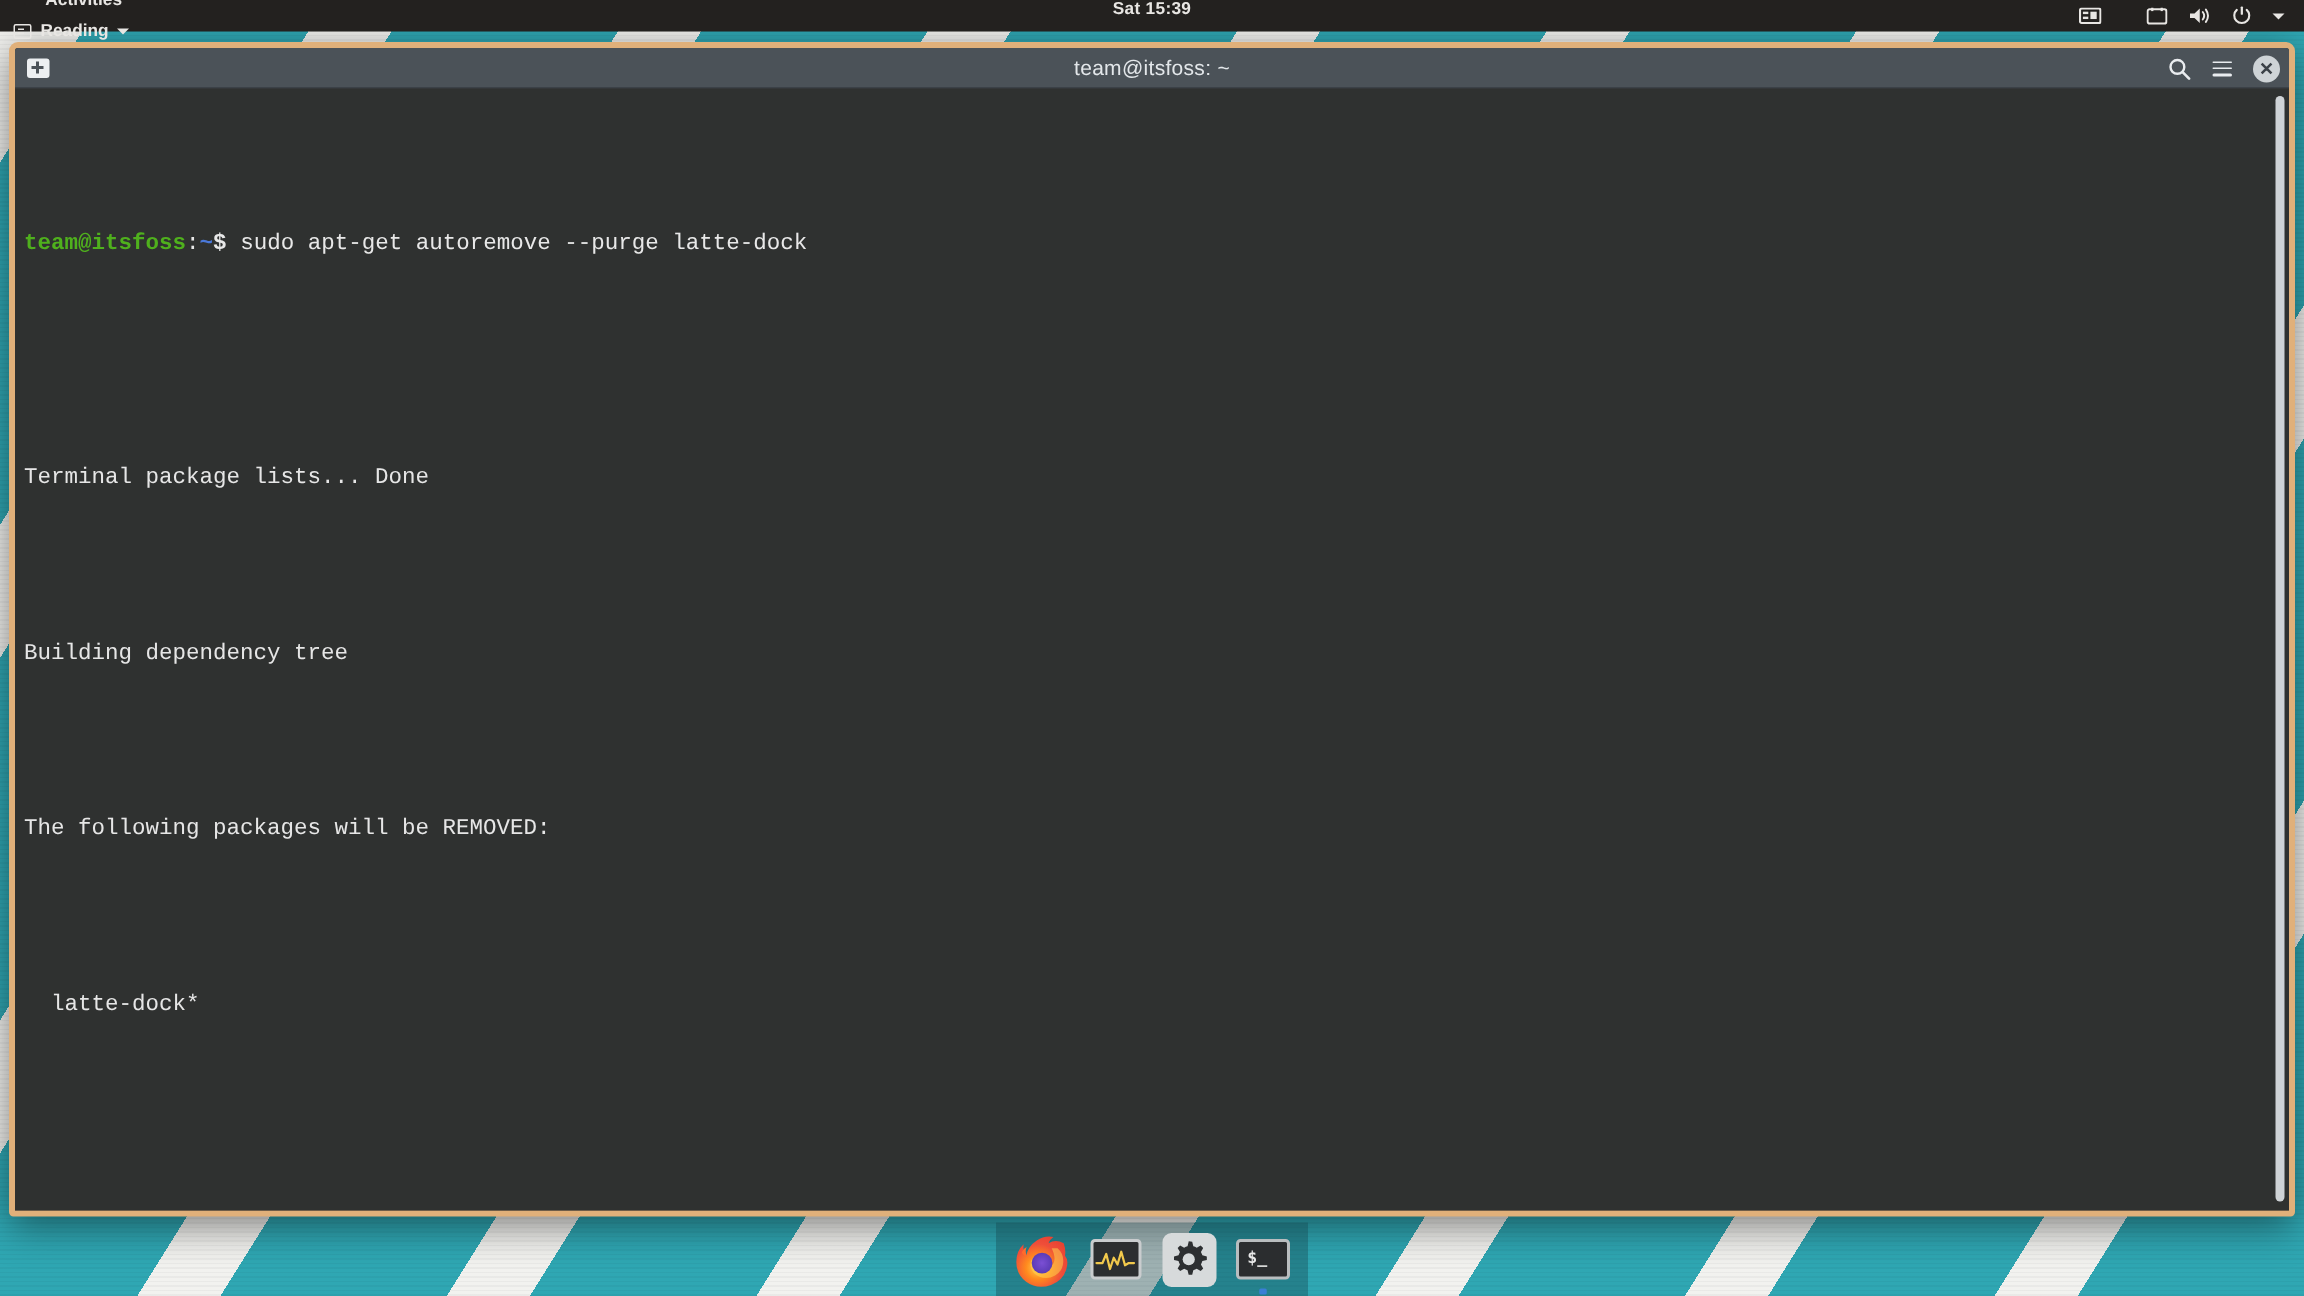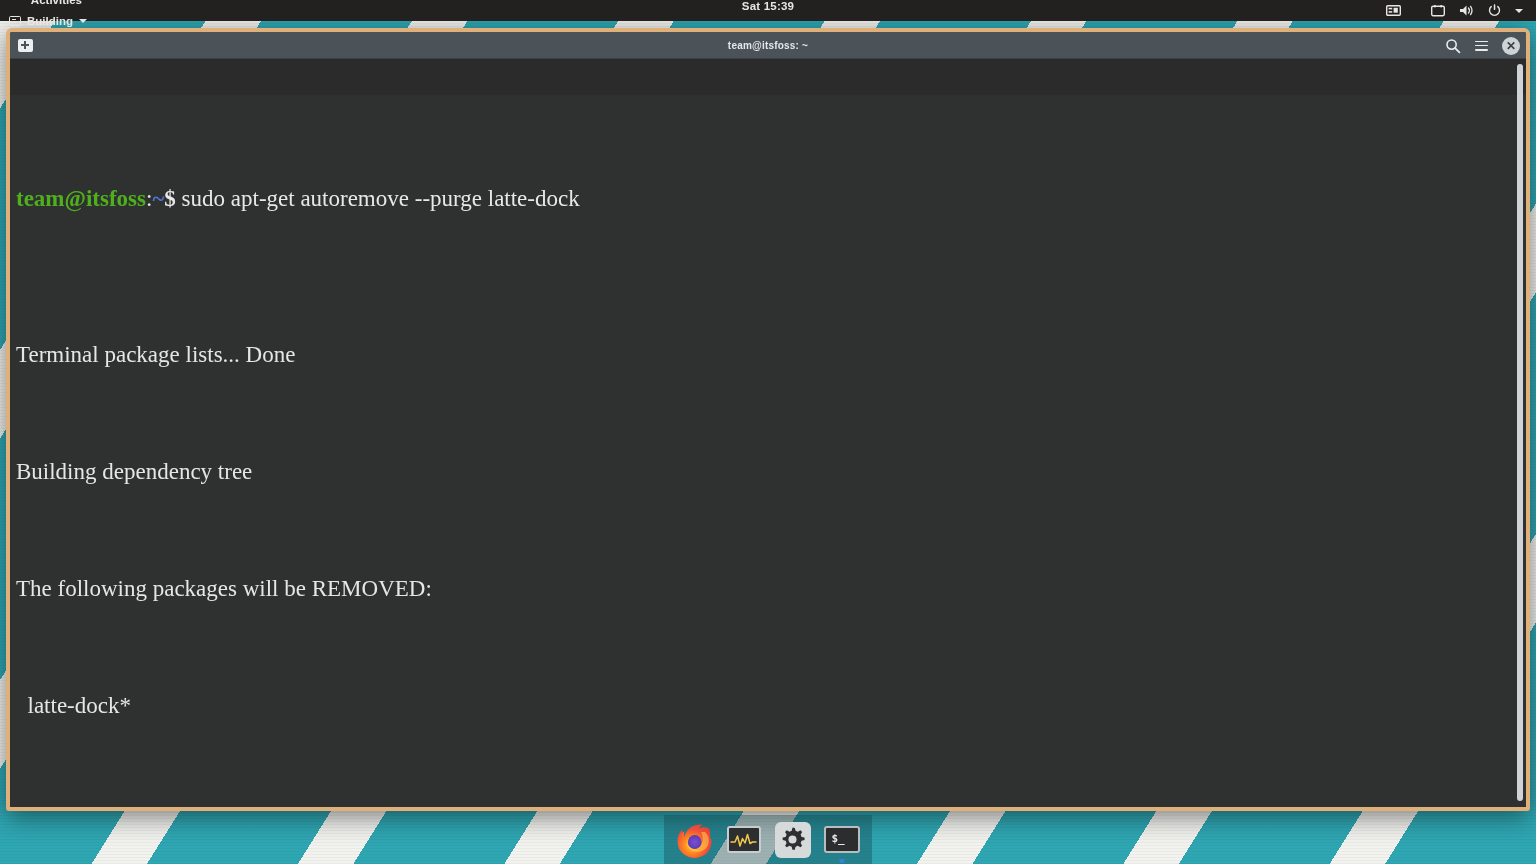--- a/index.html
+++ b/index.html
@@ -91,21 +91,21 @@
   }
   .newtab-glyph::before{
     content:""; position:absolute; left:6.1px; top:2.5px; width:2.2px; height:8px; background:#4b5258;
   }
   .newtab-glyph::after{
     content:""; position:absolute; left:3.2px; top:5.4px; width:8px; height:2.2px; background:#4b5258;
   }
   #win-title{
     position:absolute; left:50%; top:0; transform:translateX(-50%);
     height:27px; line-height:27px;
-    font-size:10px; color:#e3e7ea; font-weight:bold; letter-spacing:.2px;
+    font-size:14px; color:#e3e7ea; font-weight:normal; letter-spacing:.2px;
     white-space:nowrap;
   }
   #titlebar .right{
     position:absolute; right:6px; top:0; height:27px;
     display:flex; align-items:center; gap:12px;
   }
   .ticon{ width:17px;height:17px;display:flex;align-items:center;justify-content:center; }
   .hamb{ width:13px;height:10px;position:relative; }
   .hamb span{ position:absolute;left:0;width:13px;height:1.7px;background:#e9ecef;border-radius:1px; }
   .hamb span:nth-child(1){top:0}
@@ -116,27 +116,26 @@
     background:#ced3d6; color:#3b4147;
     display:flex;align-items:center;justify-content:center;
     font-size:12px; line-height:1; font-weight:bold;
   }
 
   
   #termbody{
     position:absolute; left:0; top:27px; right:0; bottom:0;
     background:#2f3130;
     padding:6px 0 0 6px;
-    font-family:Liberation Serif, serif;
-    font-size:23px;
+    font-family:Liberation Mono, monospace;
+    font-size:15px;
     line-height:39px;
     color:#e6e6e6;
     overflow:hidden;
     white-space:pre;
-    margin-top:36px;
   }
   .ln{ height:39px; }
   .g{ color:#4fb01d; font-weight:bold; }
   .b{ color:#4a78d8; font-weight:bold; }
   .w{ color:#e8e8e8; }
   .wb{ color:#e8e8e8; font-weight:bold; }
   #scrollbar{
     position:absolute; right:3px; top:32px; width:6px; bottom:6px;
     background:transparent;
   }
@@ -189,21 +188,21 @@
   <div id="desktop-noise"></div>
 </div>
 
 <div id="topbar">
   <div class="tb-left">
     <div class="tb-item activities">
       <span>Activities</span>
     </div>
     <div class="tb-item">
       <span class="term-glyph"></span>
-      <span>Building</span>
+      <span>Reading</span>
       <span class="caret-down"></span>
     </div>
   </div>
 
   <div class="tb-center">
     <span>Sat 15:39</span>
   </div>
 
   <div class="tb-right">
     <span class="ic">

